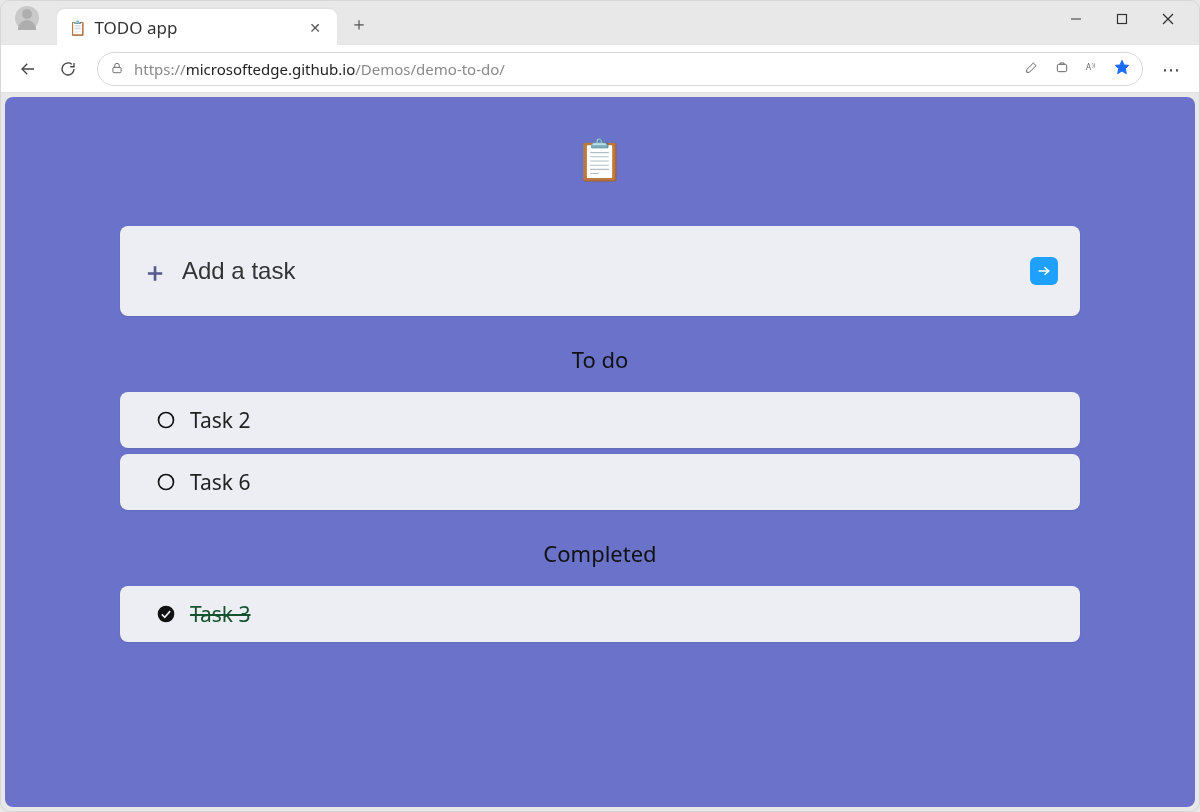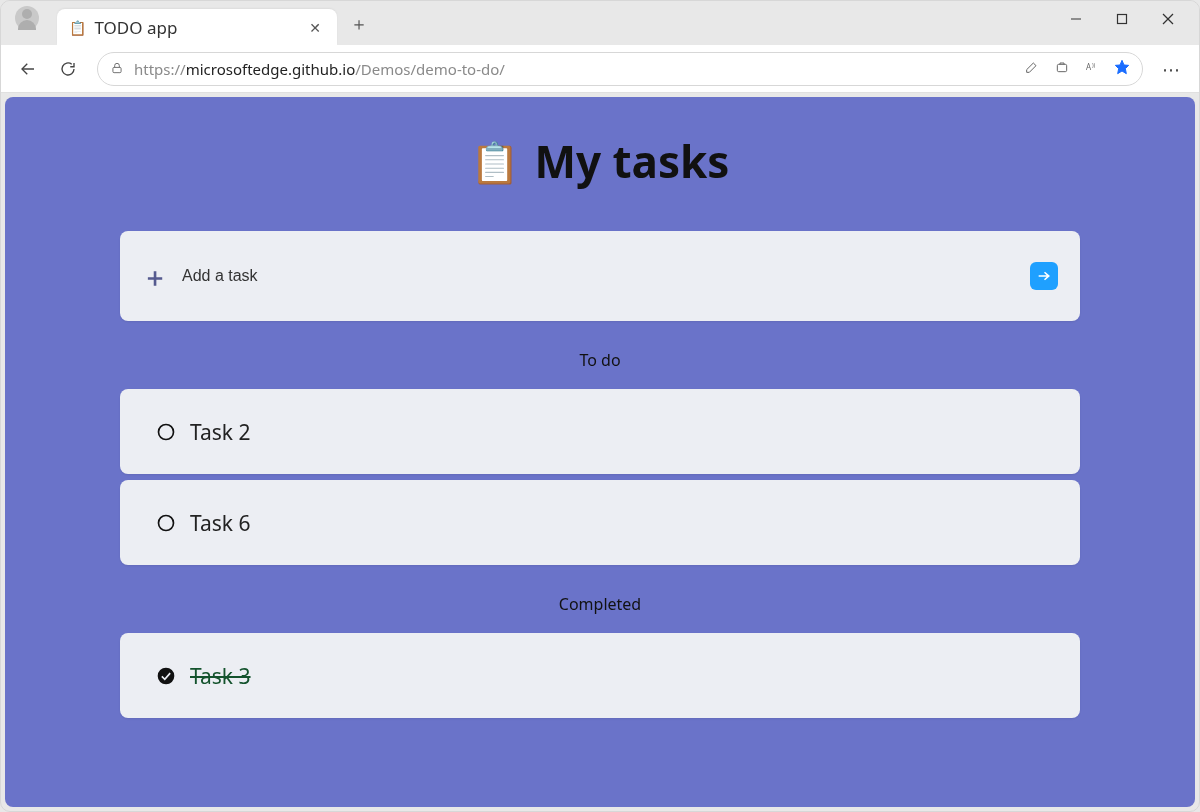--- a/index.html
+++ b/index.html
@@ -190,42 +190,42 @@
   .add-icon {
     font-size: 26px;
     font-weight: 700;
     color: #555a8f;
     line-height: 1;
   }
   .add-input {
     flex: 1;
     border: none;
     background: transparent;
-    font-size: 16px;
+    font-size: 24px;
     color: #6d28d9;
     outline: none;
   }
   .add-input::placeholder { color: #333; }
   .submit-btn {
     width: 28px; height: 28px;
     background: #1fa0ff;
     border-radius: 6px;
     display: flex; align-items: center; justify-content: center;
     cursor: pointer;
   }
   .submit-btn svg { width: 16px; height: 16px; fill: #fff; }
 
   .section-label {
     text-align: center;
-    font-size: 16px;
+    font-size: 22px;
     color: #111;
     margin: 28px 0 18px;
   }
 
-  .task-card { height: 85px; margin-bottom: 6px; padding-left: 36px; }
+  .task-card { height: 56px; margin-bottom: 6px; padding-left: 36px; }
   .task-check {
     width: 20px; height: 20px;
     display: flex; align-items: center; justify-content: center;
     cursor: pointer;
   }
   .task-check svg { width: 20px; height: 20px; }
   .task-check .circle { stroke: #111; fill: none; stroke-width: 2; }
   .task-check .filled { fill: #111; }
   .task-check .tick { stroke: #eceef3; stroke-width: 2; fill: none; }
   .task-label {
@@ -325,21 +325,20 @@
 
     <div class="overflow">⋯</div>
   </div>
 
   <div class="viewport">
     <div class="page">
       <div class="page-inner">
 
         <h1 class="page-title">
           <span class="title-icon">📋</span>
-          <span>My tasks</span>
         </h1>
 
         <div class="card add-card">
           <span class="add-icon">＋</span>
           <input class="add-input" placeholder="Add a task" style="">
           <div class="submit-btn">
             <svg viewBox="0 0 24 24">
                 <path d="M4 11h12l-4-4 1.5-1.5L21 12l-7.5 6.5L12 17l4-4H4z"></path>
               </svg>
           </div>

